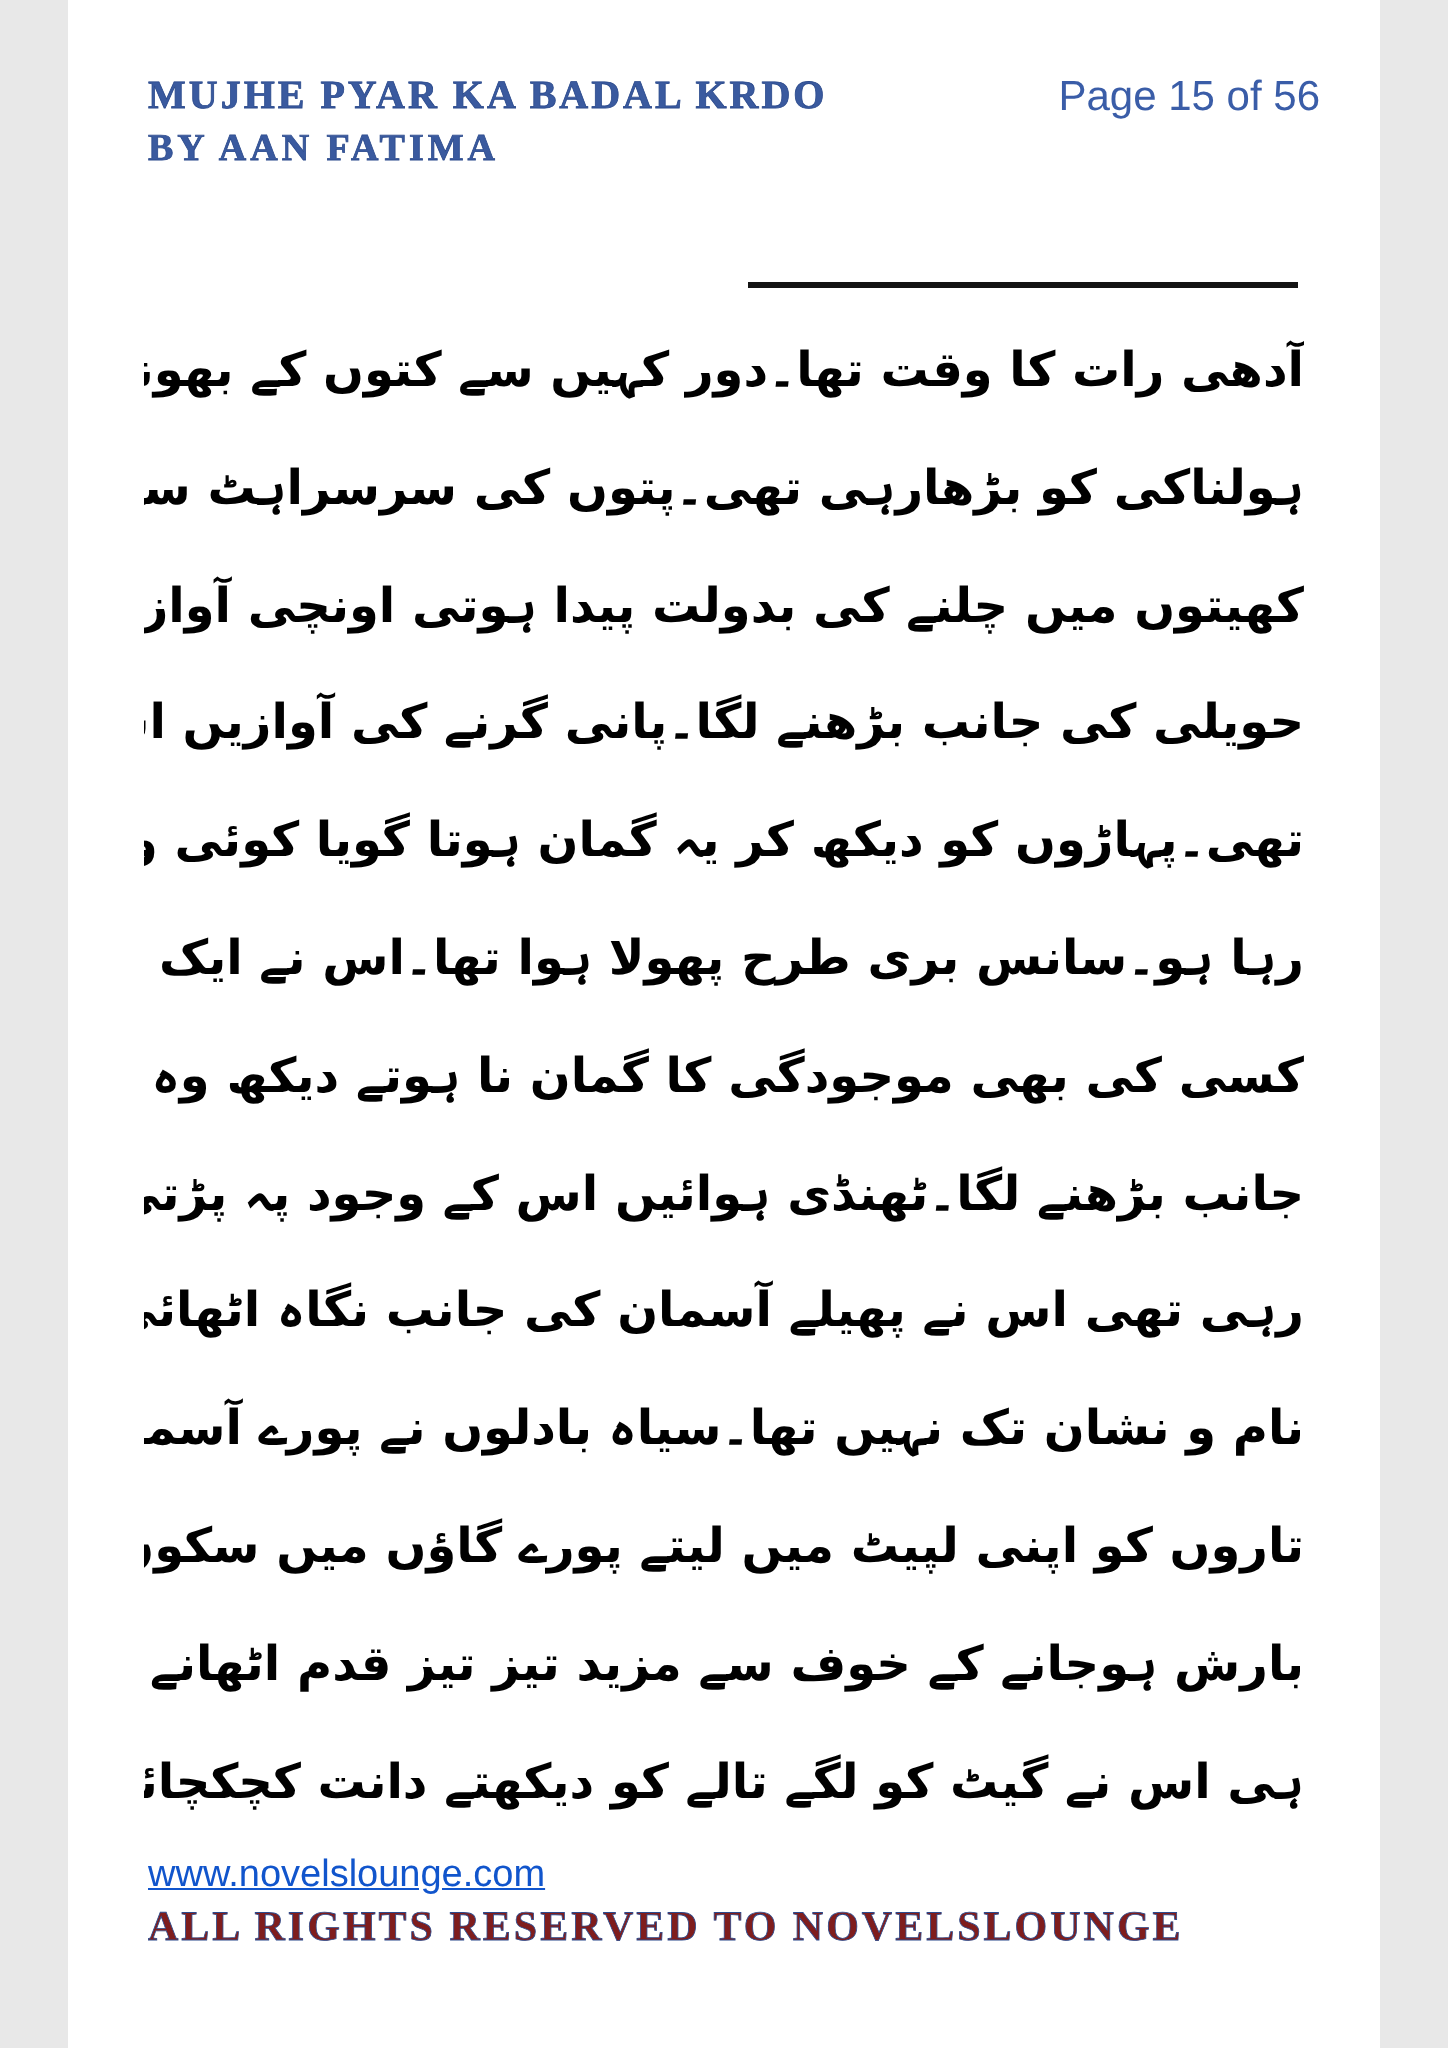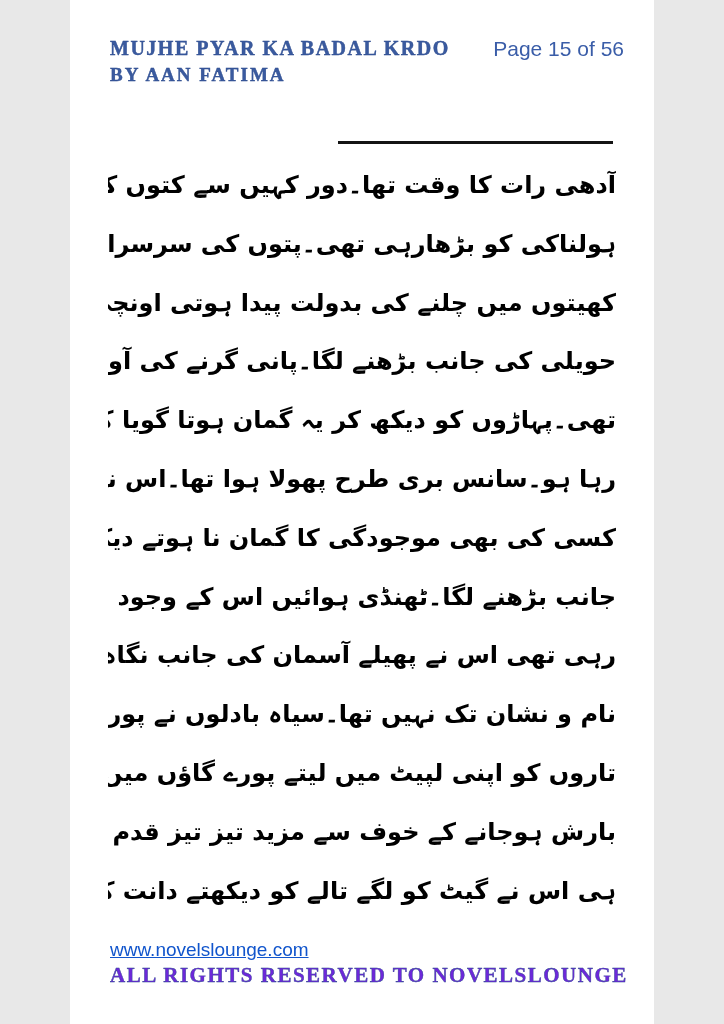--- a/index.html
+++ b/index.html
@@ -2,21 +2,21 @@
 <html lang="en"><head>
 <meta charset="utf-8">
 <style>
   html, body {
     margin: 0;
     padding: 0;
     background: #e8e8e8;
   }
   .page {
     position: relative;
-    width: 584px;
+    width: 656px;
     height: 1024px;
     margin: 0 auto;
     background: #ffffff;
     overflow: hidden;
     font-family: "Liberation Sans", sans-serif;
   }
 
   
   .header {
     position: absolute;
@@ -84,41 +84,41 @@
     text-align: justify;
     text-align-last: justify;
     white-space: nowrap;
     overflow: hidden;
   }
 
   
   .footer {
     position: absolute;
     left: 40px;
-    bottom: 36px;
+    bottom: 48px;
     display: flex;
     flex-direction: column;
   }
   .site-link {
     font-family: "Liberation Sans", sans-serif;
     font-size: 19px;
     line-height: 24px;
     color: #1155cc;
     text-decoration: underline;
     cursor: pointer;
     width: max-content;
   }
   .rights-notice {
     font-family: "Liberation Serif", serif;
     font-variant: small-caps;
     font-weight: bold;
     font-size: 21px;
     line-height: 26px;
     letter-spacing: 1.5px;
-    color: #6d28d9;
+    color: #7f1d1d;
     -webkit-text-stroke: 0.4px #2b4a8c;
   }
 </style>
 </head>
 <body>
 
 <div class="page">
 
   <div class="header">
     <div class="header-left">

